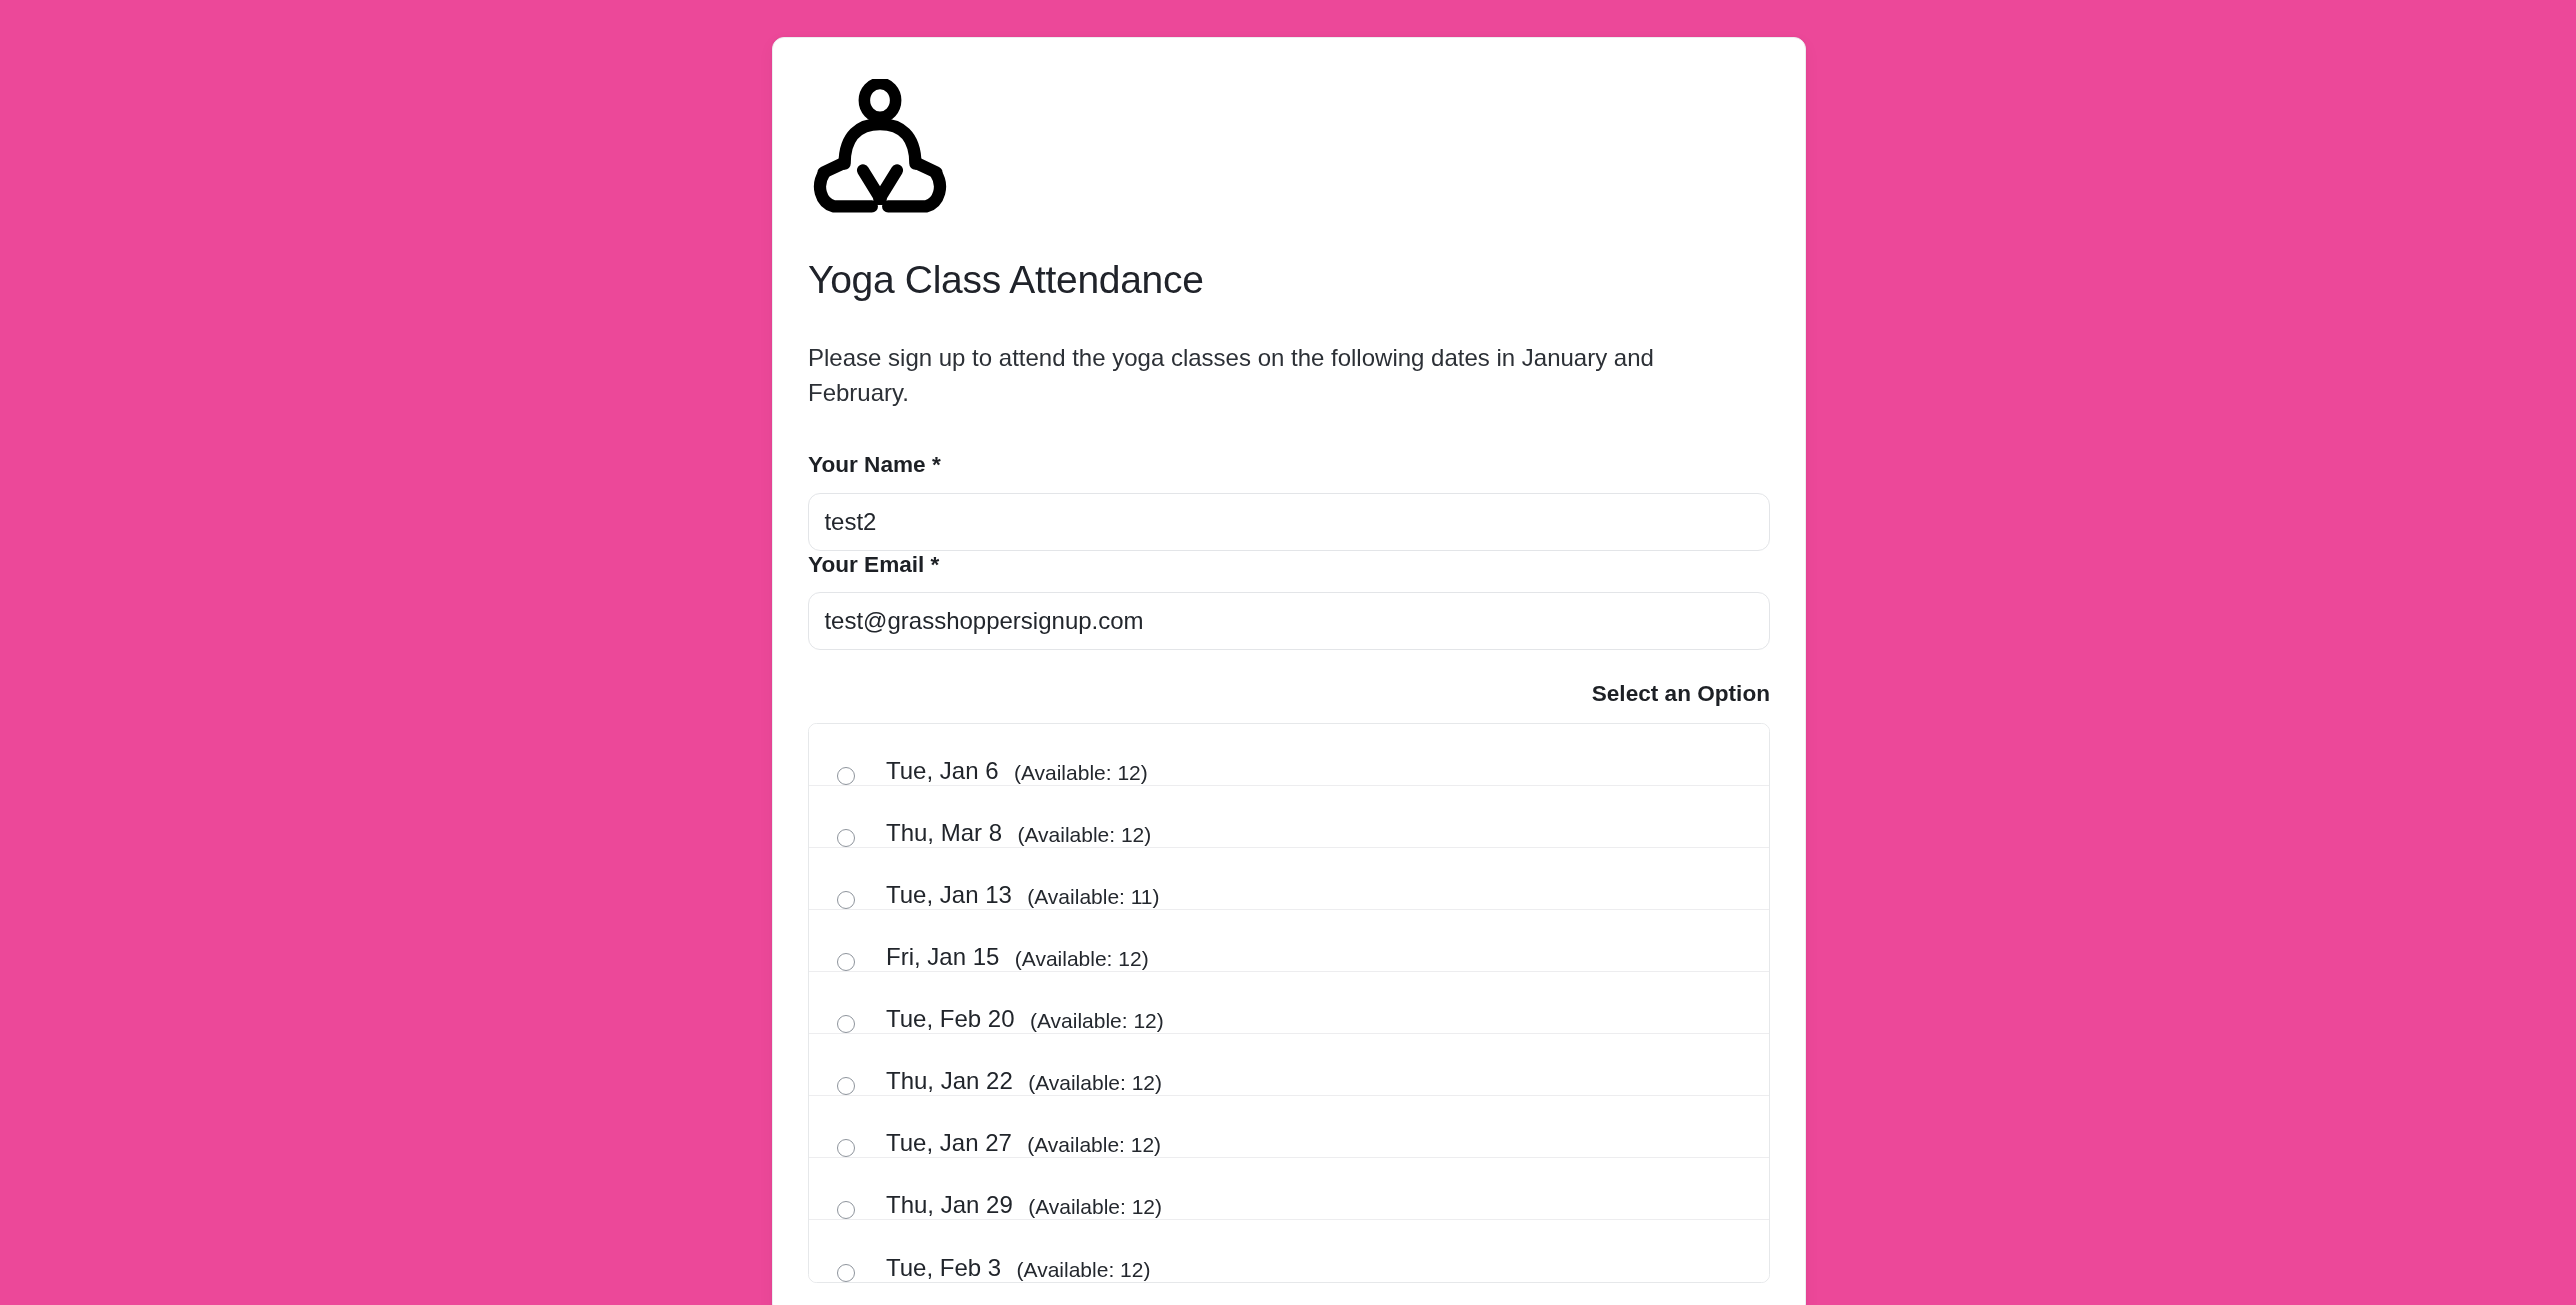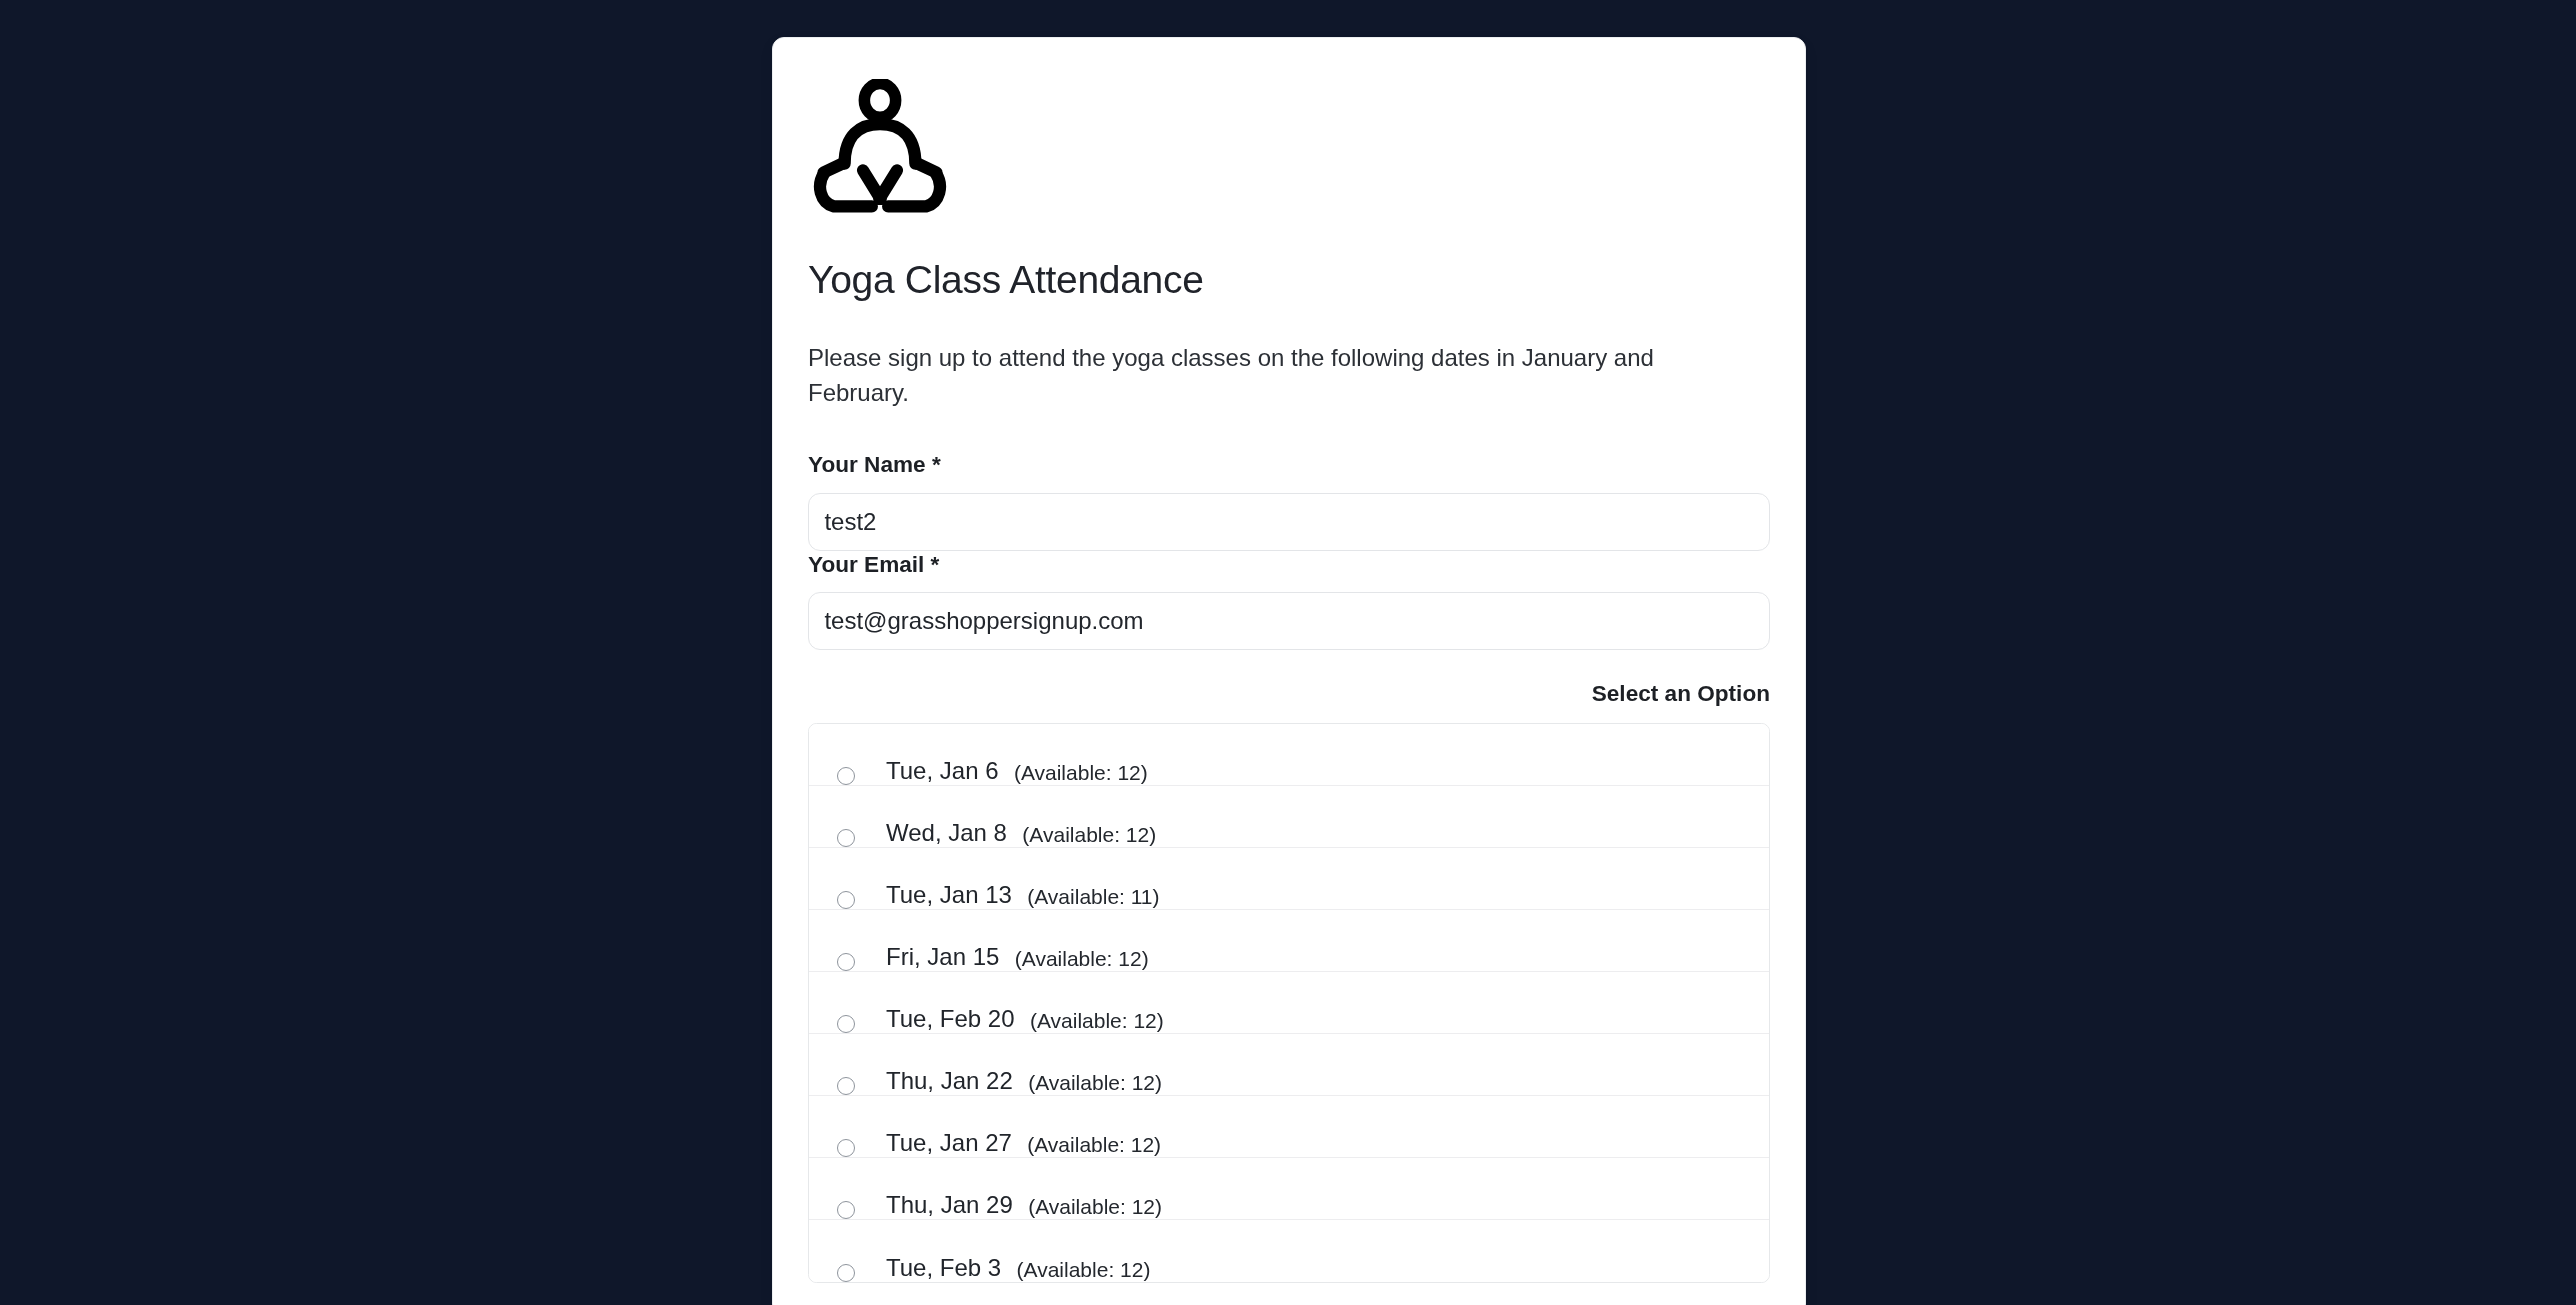--- a/index.html
+++ b/index.html
@@ -13,21 +13,21 @@
   body {
     background: #ffffff;
     font-family: "Liberation Sans", sans-serif;
     -webkit-font-smoothing: antialiased;
   }
 
   .page {
     position: relative;
     width: 2576px;
     height: 1305px;
-    background: #0f172a;
+    background: #ec4899;
   }
 
   
   .card {
     position: absolute;
     left: 772px;
     top: 37px;
     width: 1034px;
     min-height: 1279px;
     background: #ffffff;
@@ -196,21 +196,21 @@
         <div class="options-label">Select an Option</div>
 
         <div class="option-list" id="option-list">
             <div class="option-row">
               <span class="radio"></span>
               <span class="option-date">Tue, Jan 6</span>
               <span class="option-avail">(Available: 12)</span>
             </div>
             <div class="option-row">
               <span class="radio"></span>
-              <span class="option-date">Wed, Jan 8</span>
+              <span class="option-date">Thu, Mar 8</span>
               <span class="option-avail">(Available: 12)</span>
             </div>
             <div class="option-row">
               <span class="radio"></span>
               <span class="option-date">Tue, Jan 13</span>
               <span class="option-avail">(Available: 11)</span>
             </div>
             <div class="option-row">
               <span class="radio"></span>
               <span class="option-date">Fri, Jan 15</span>

